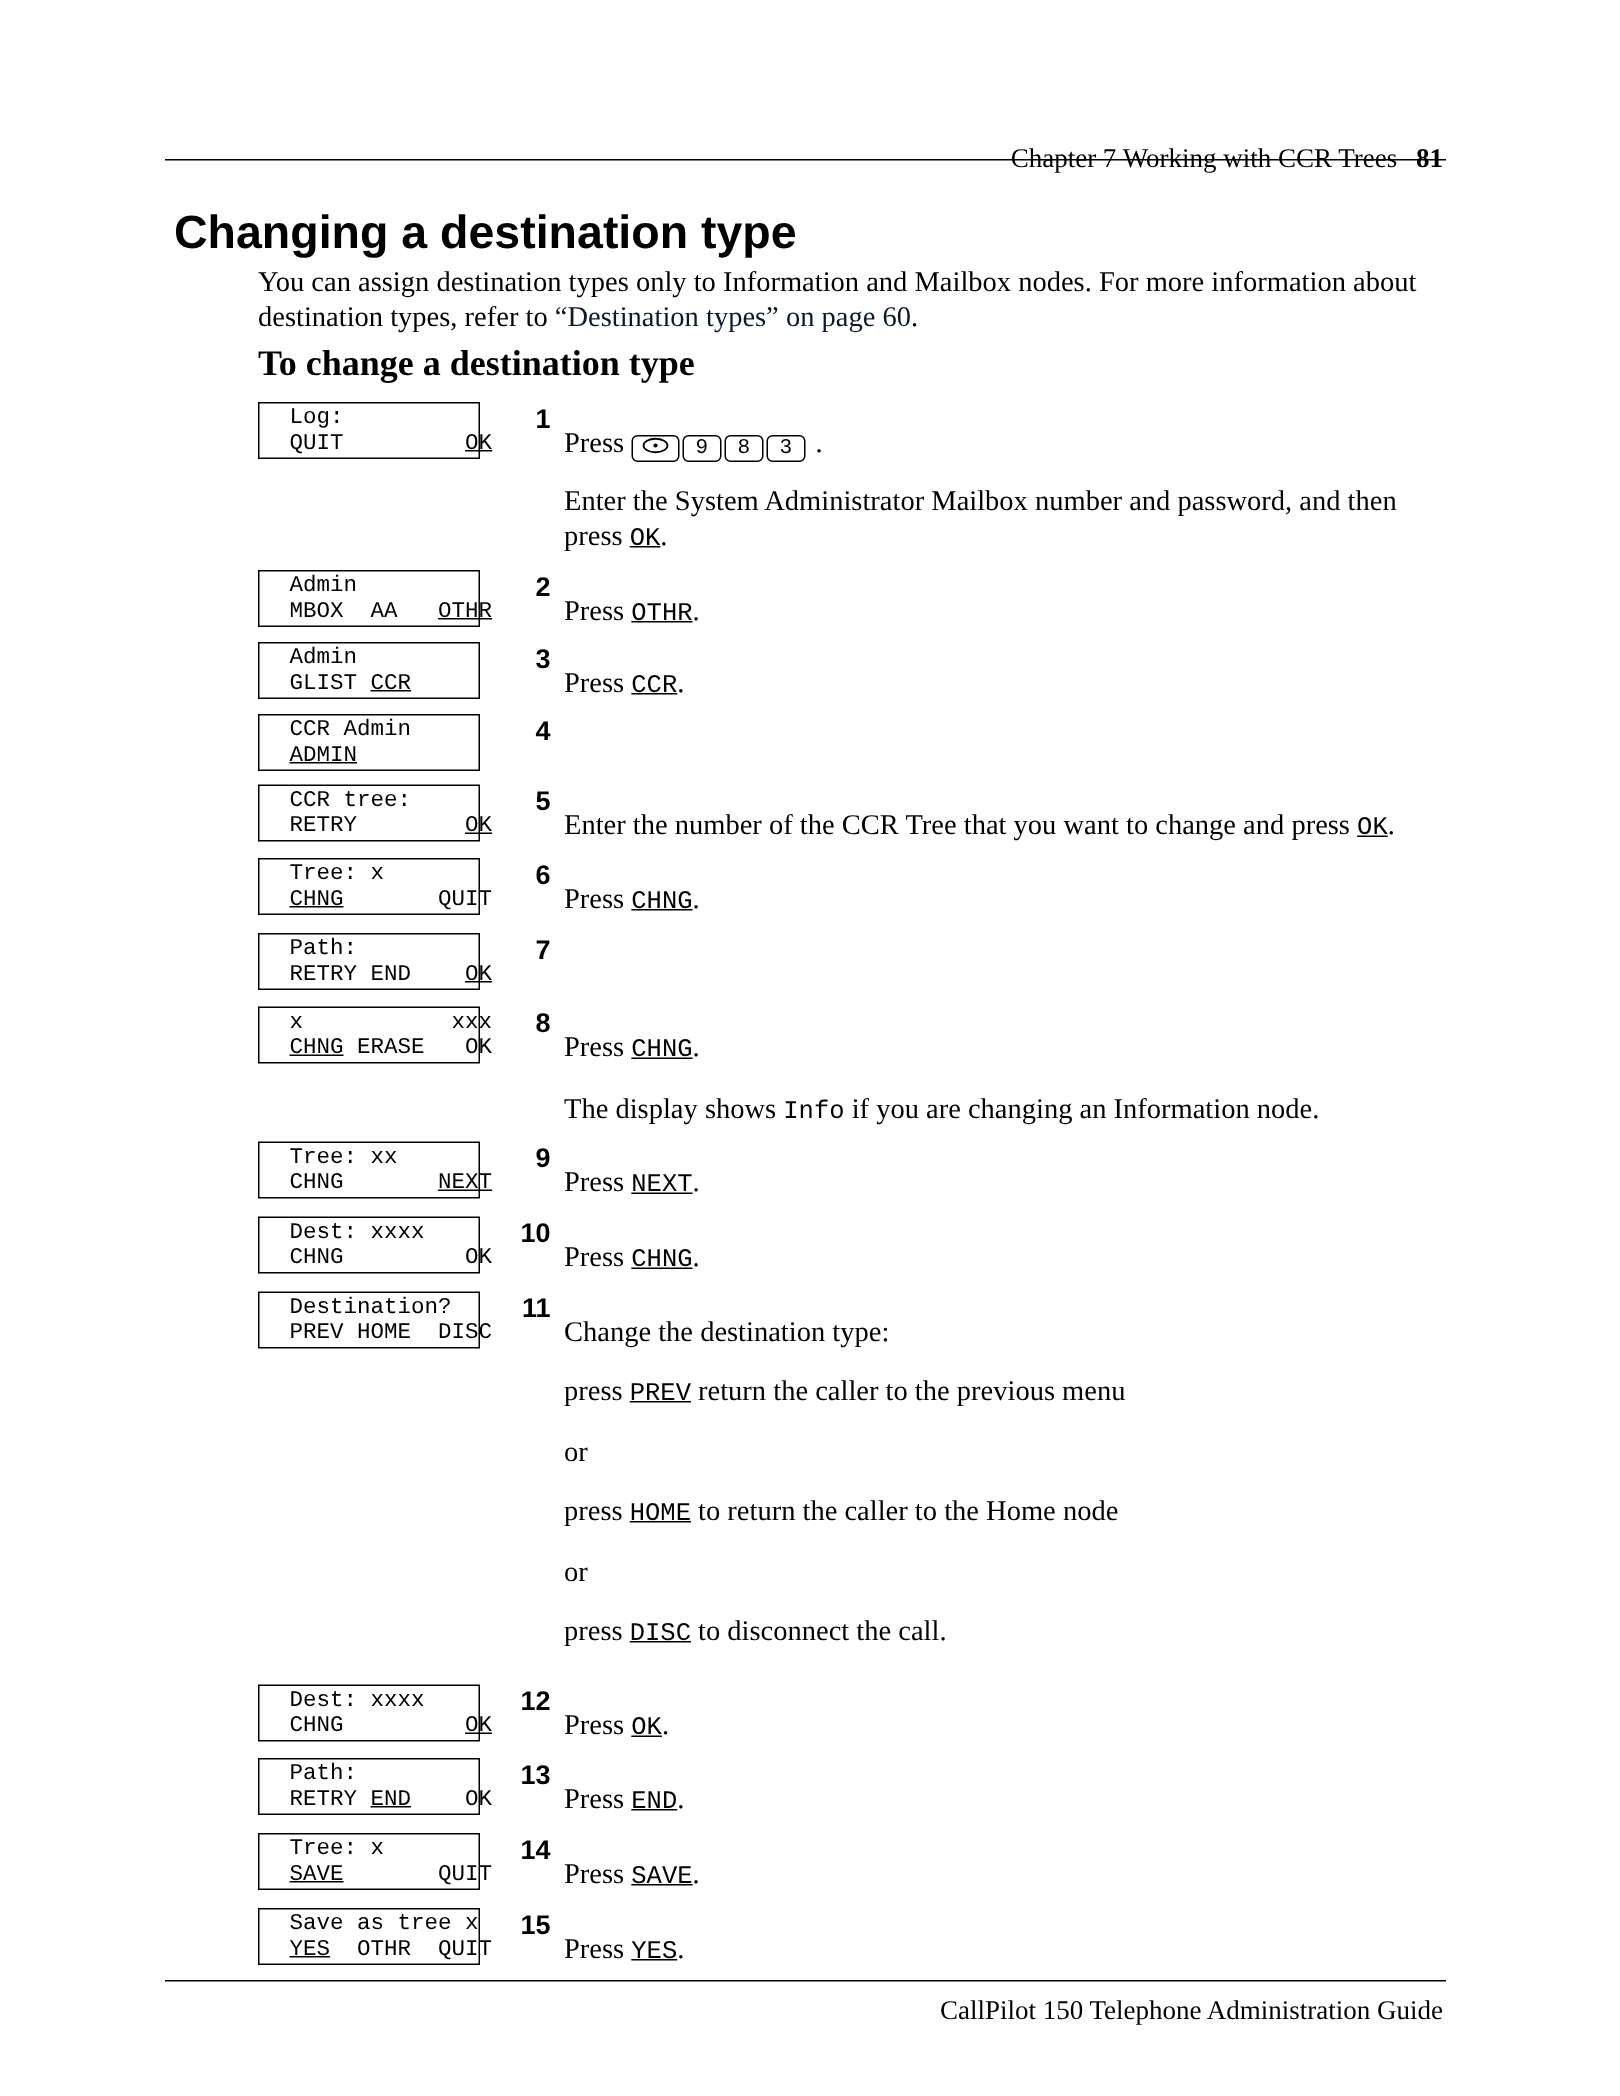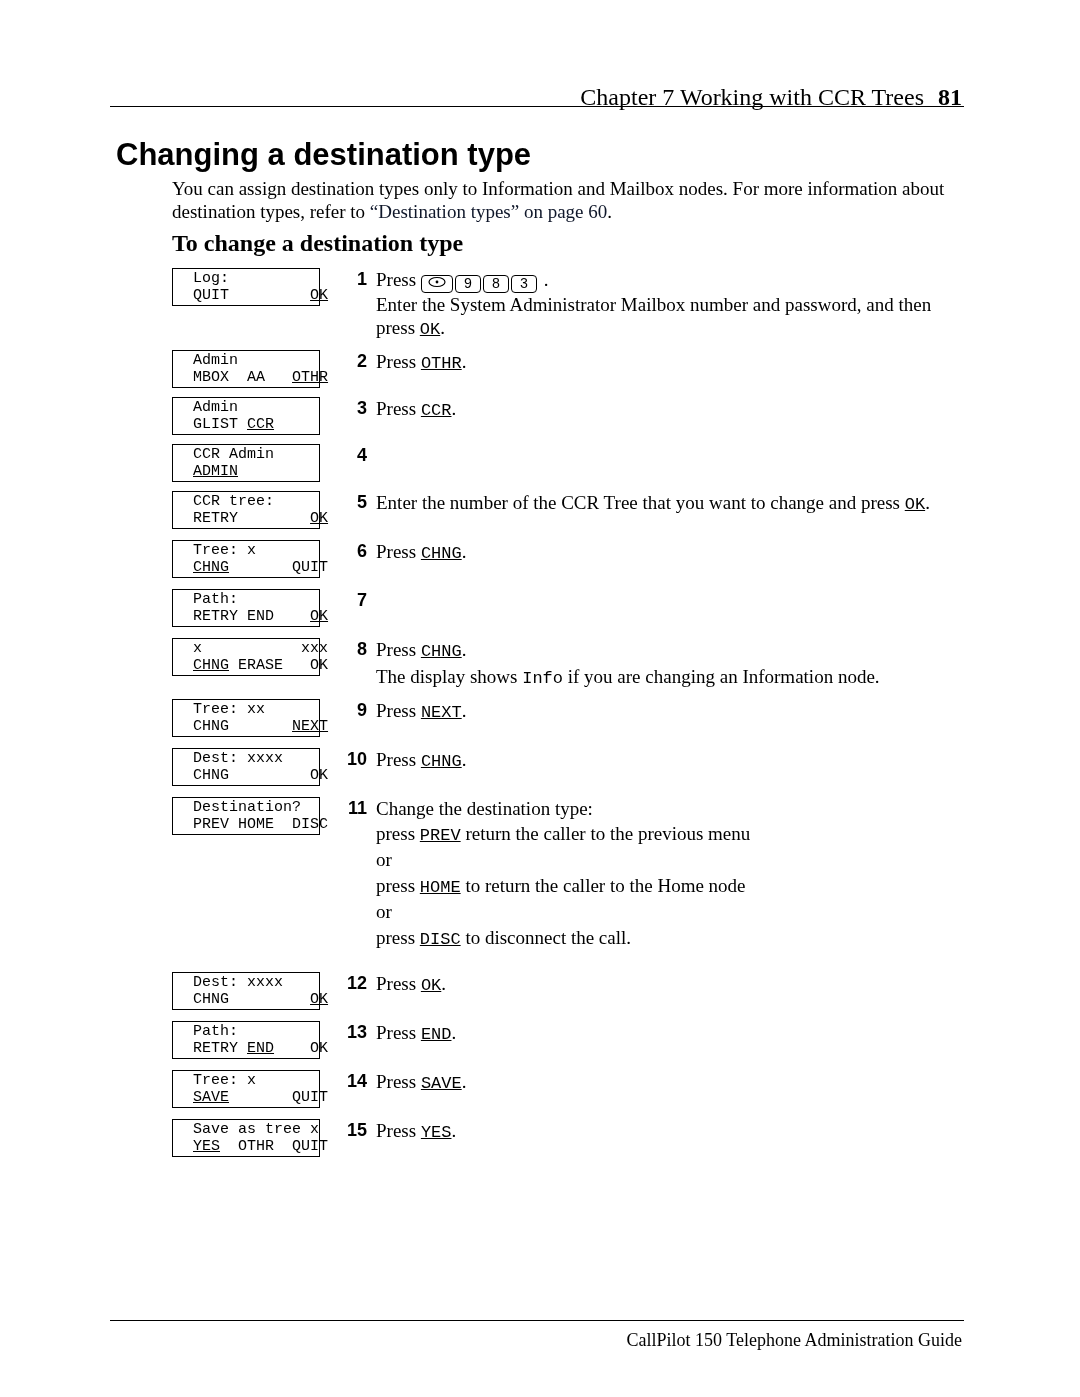--- a/index.html
+++ b/index.html
@@ -16,23 +16,23 @@
     width: 1080px;
     height: 1397px;
     position: relative;
     box-sizing: border-box;
     padding: 80px 110px 30px 110px;
   }
 
   
   .hdr-right {
     position: absolute;
-    top: 82px;
-    right: 118px;
-    font-size: 24px;
+    top: 94px;
+    right: 118px;
+    font-size: 18px;
   }
   .hdr-right .pgno { font-weight: bold; margin-left: 8px; }
   .hdr-rule {
     position: absolute;
     top: 106px;
     left: 110px;
     right: 116px;
     border-top: 1.5px solid #000;
   }
 
@@ -153,21 +153,21 @@
     font-family: "Courier New", monospace;
     font-size: 14px;
     line-height: 17px;
     vertical-align: middle;
     box-sizing: border-box;
   }
   .fkey.wide { width: 32px; }
   .fkey svg { display:block; margin:auto; }
 
   
-  .row .instr p { margin:0 0 2px 0; }
+  .row .instr p { margin:16px 0 2px 0; }
 
 </style>
 </head>
 <body>
 
 <div class="page">
 
   <div class="hdr-right">
     <span>Chapter 7  Working with CCR Trees</span>
     <span class="pgno">81</span>

